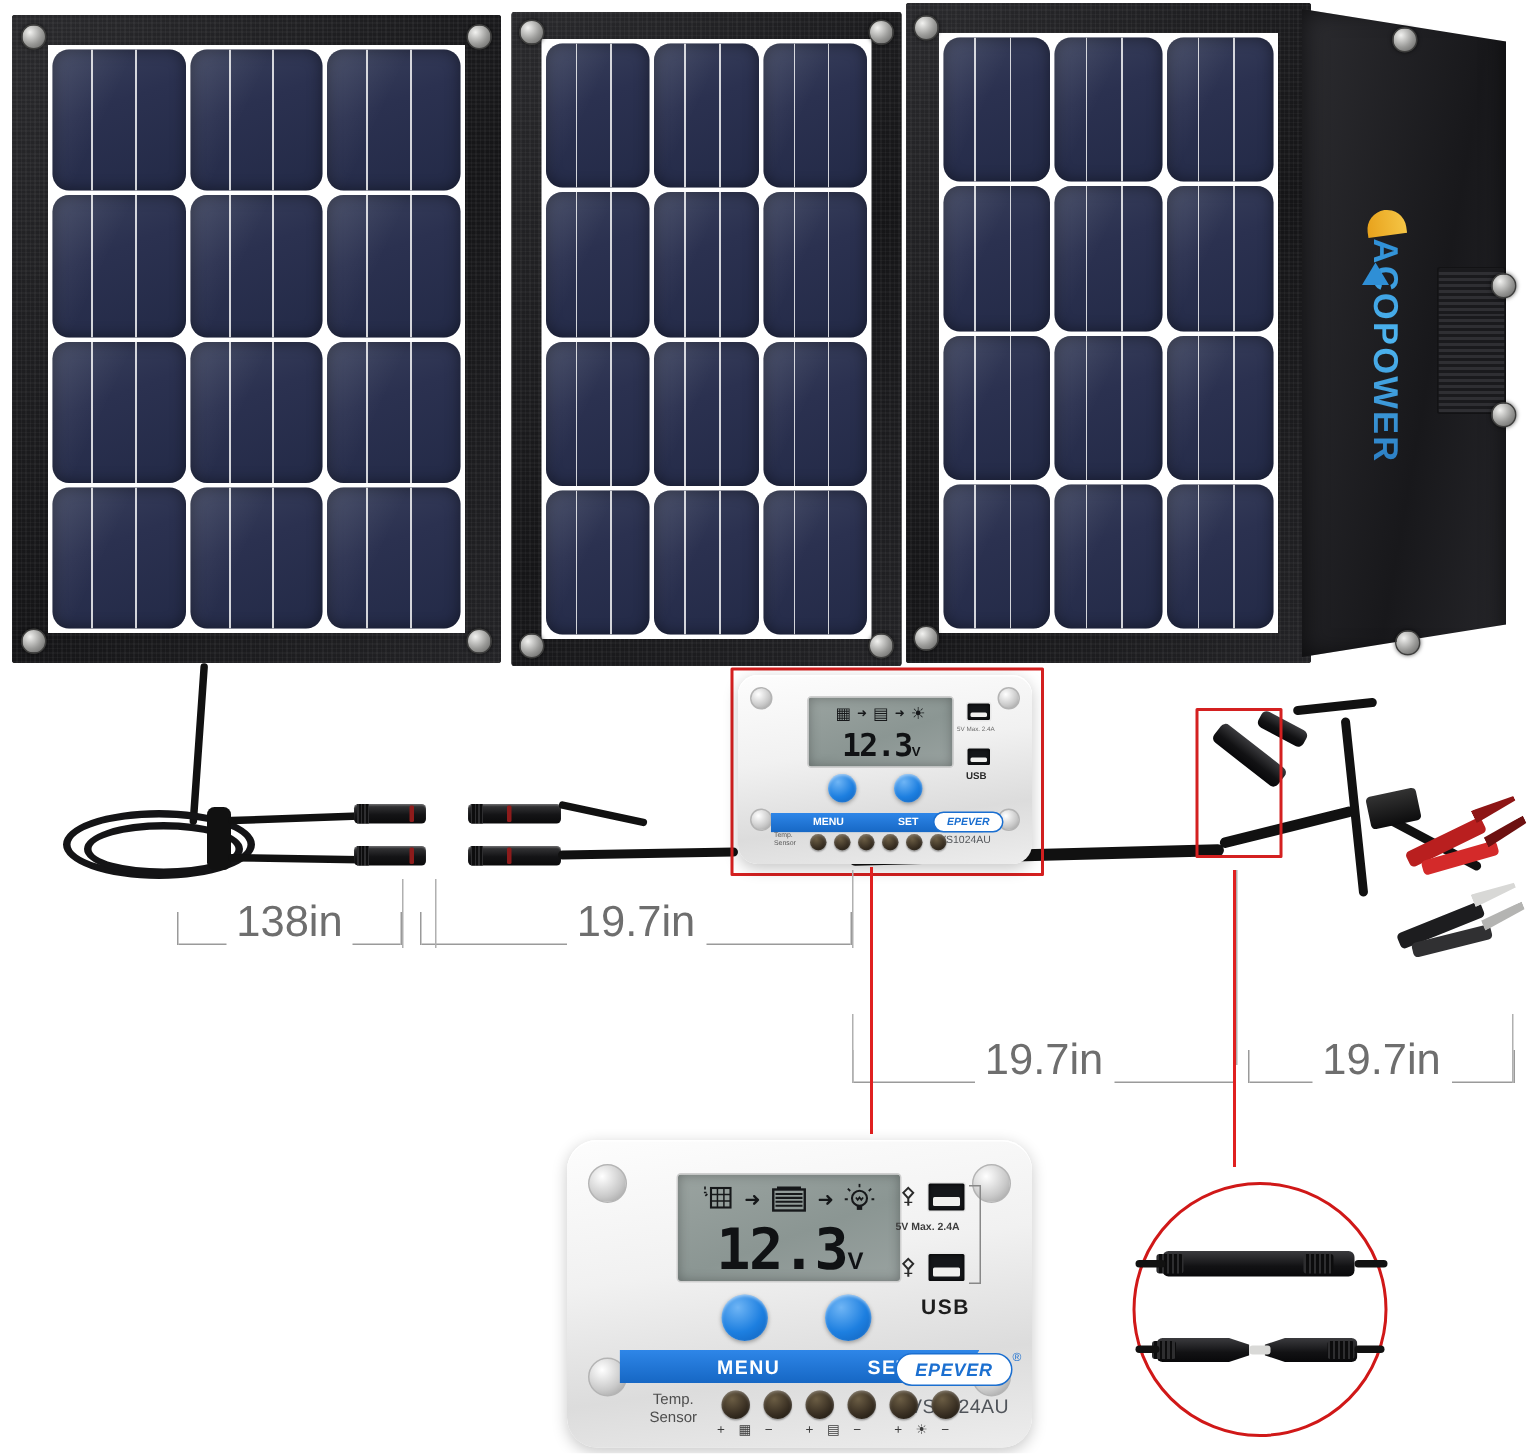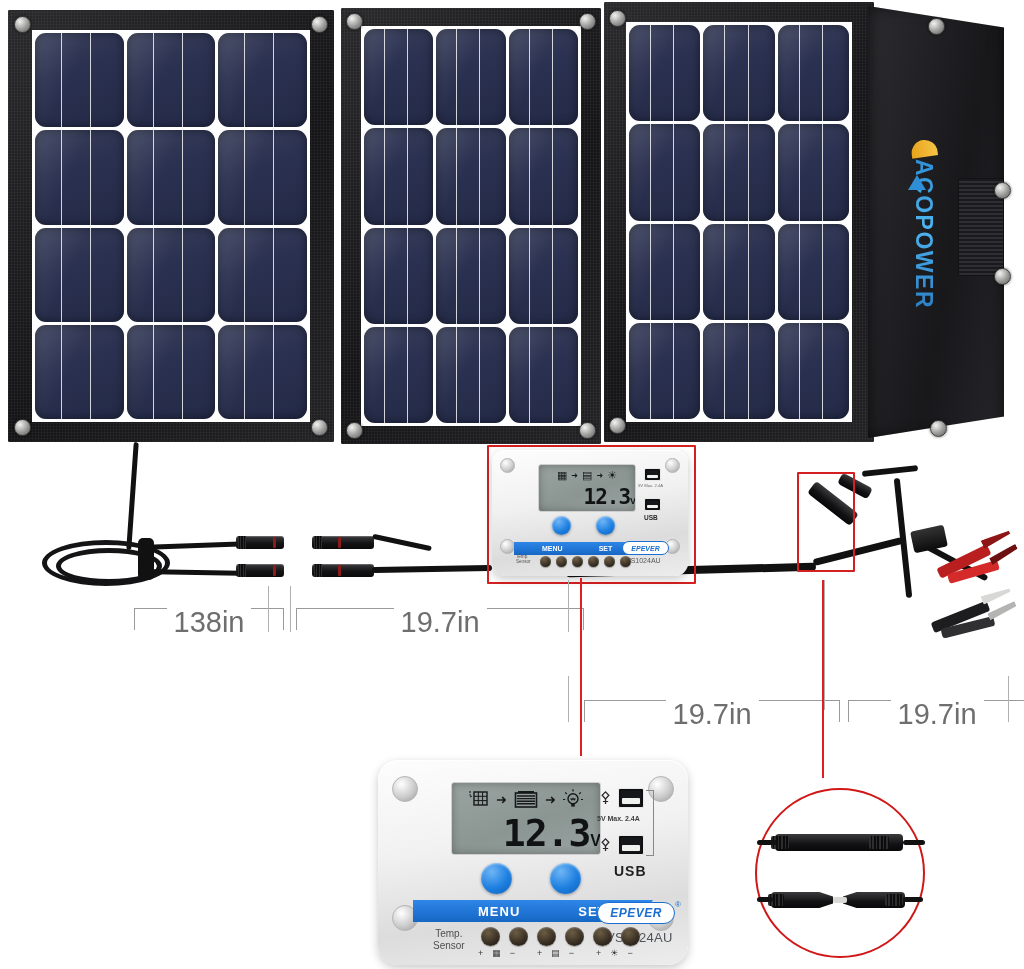--- a/index.html
+++ b/index.html
@@ -62,42 +62,42 @@
 
   
   .sae{position:absolute;border-radius:4px;
       background:linear-gradient(180deg,#3b3b3e,#121214 60%,#08080a);}
 
   
   .clip{position:absolute;}
   .fuse{position:absolute;background:linear-gradient(180deg,#333,#0c0c0d);border-radius:3px;}
 
   
-  .dim{position:absolute;height:22px;display:flex;align-items:flex-start;margin-left:16px;}
+  .dim{position:absolute;height:22px;display:flex;align-items:flex-end;}
   .dim .tick{width:1.4px;background:#9a9a9a;height:22px;flex:none;}
   .dim .ln{height:1.4px;background:#9a9a9a;flex:1;}
   .dim .txt{font-size:29px;color:#6e6e6e;padding:0 7px;white-space:nowrap;
       font-family:"Liberation Sans",sans-serif;line-height:1;}
 
   .redline{position:absolute;background:#e02020;}
   .redbox{position:absolute;border:2px solid #d42020;border-radius:1px;}
 
   
   .ctrl{position:absolute;border-radius:13px;
       background:linear-gradient(172deg,#fdfdfd 0%,#f1f1f1 40%,#dcdcdc 72%,#ededed 100%);
       box-shadow:0 3px 10px rgba(0,0,0,.22),inset 0 1px 0 #fff;}
   .ctrl .scr{position:absolute;border-radius:50%;
       background:radial-gradient(circle at 35% 30%,#fff,#c9c9c9 60%,#9b9b9b);
       border:1px solid #b4b4b4;}
   .lcd{position:absolute;background:linear-gradient(160deg,#9aa3a0,#8b9693 55%,#99a2a0);
       border:1px solid #cfcfcf;border-radius:3px;overflow:hidden;
       box-shadow:inset 0 0 8px rgba(0,0,0,.3);}
   .lcd-row{position:absolute;display:flex;align-items:center;justify-content:center;width:100%;}
   .lcd-ico{color:#16181a;display:flex;align-items:center;}
-  .volt{position:absolute;width:100%;text-align:right;color:#101214;
+  .volt{position:absolute;width:100%;text-align:center;color:#101214;
       font-family:"DejaVu Sans Mono",monospace;font-weight:700;letter-spacing:-1px;}
   .volt .u{font-size:.42em;font-family:"Liberation Sans",sans-serif;font-weight:700;}
 
   .btn{position:absolute;border-radius:50%;
       background:radial-gradient(circle at 35% 28%,#6fb5f5,#1d7fe0 55%,#0f5fb8);
       box-shadow:0 1px 3px rgba(0,0,0,.35),inset 0 1px 2px rgba(255,255,255,.55);}
   .bluebar{position:absolute;background:linear-gradient(180deg,#2e86e8,#1667c4);
       display:flex;align-items:center;color:#fff;font-weight:700;}
   .term{position:absolute;border-radius:50%;
       background:radial-gradient(circle at 38% 30%,#6b5d44,#3b3124 55%,#14100b);

